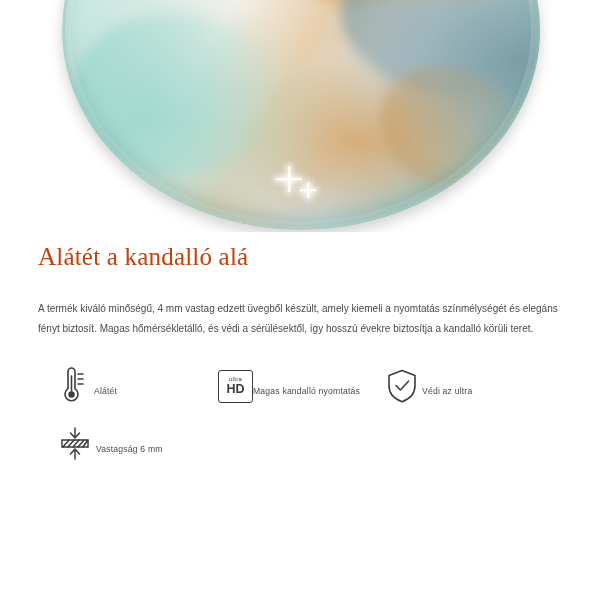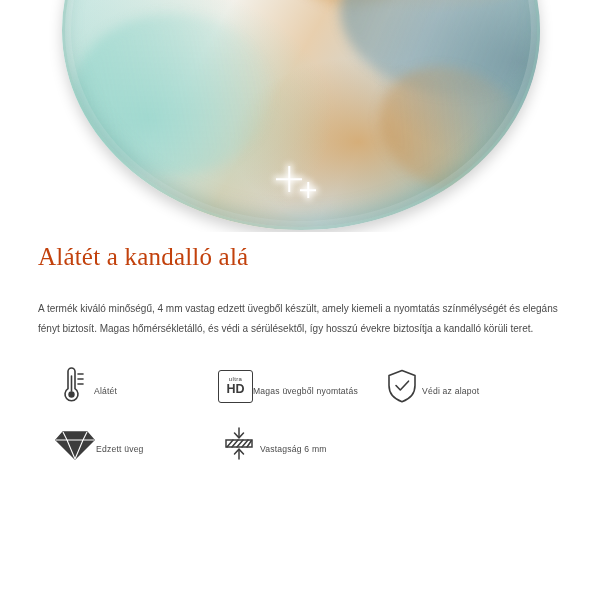--- a/index.html
+++ b/index.html
@@ -190,42 +190,33 @@
         <div class="feature-label">Alátét</div>
       </div>
 
       <div class="feature">
         <div class="feature-icon">
           <div class="hd-box">
             <span class="ultra">ultra</span>
             <span class="hd">HD</span>
           </div>
         </div>
-        <div class="feature-label">Magas üvegből nyomtatás</div>
+        <div class="feature-label">Magas kandalló nyomtatás</div>
       </div>
 
       <div class="feature">
         <div class="feature-icon">
           <svg width="40" height="42" viewBox="0 0 40 42" fill="none" stroke="#3c3c3c" stroke-width="1.6" stroke-linecap="round" stroke-linejoin="round">
             <path d="M20 5.5 33 10.5v10c0 8.5-6 13.7-13 16.2-7-2.5-13-7.7-13-16.2v-10z"></path>
             <path d="M14 20.5 18.3 25 26.5 16.2"></path>
           </svg>
         </div>
-        <div class="feature-label">Védi az alapot</div>
-      </div>
-
-      <div class="feature">
-        <div class="feature-icon">
-          <svg width="42" height="40" viewBox="0 0 42 40" fill="none" stroke="#3c3c3c" stroke-width="1.5" stroke-linejoin="round">
-            <path d="M9 8h24l7 8-19 19L2 16z" fill="#3c3c3c" stroke="#3c3c3c"></path>
-            <path d="M9 8l4 8h16l4-8M2 16h38M13 16l8 19 8-19" stroke="#ffffff" stroke-width="1.1" fill="none"></path>
-          </svg>
-        </div>
-        <div class="feature-label">Edzett üveg</div>
-      </div>
+        <div class="feature-label">Védi az ultra</div>
+      </div>
+
 
 
       <div class="feature">
         <div class="feature-icon">
           <svg width="42" height="42" viewBox="0 0 42 42" fill="none" stroke="#3c3c3c" stroke-width="1.5" stroke-linecap="round">
             <line x1="21" y1="5" x2="21" y2="14"></line>
             <path d="M16.5 10 21 14.8 25.5 10"></path>
             <rect x="8" y="17" width="26" height="7" fill="none"></rect>
             <line x1="9" y1="24" x2="15" y2="17"></line>
             <line x1="14" y1="24" x2="20" y2="17"></line>

